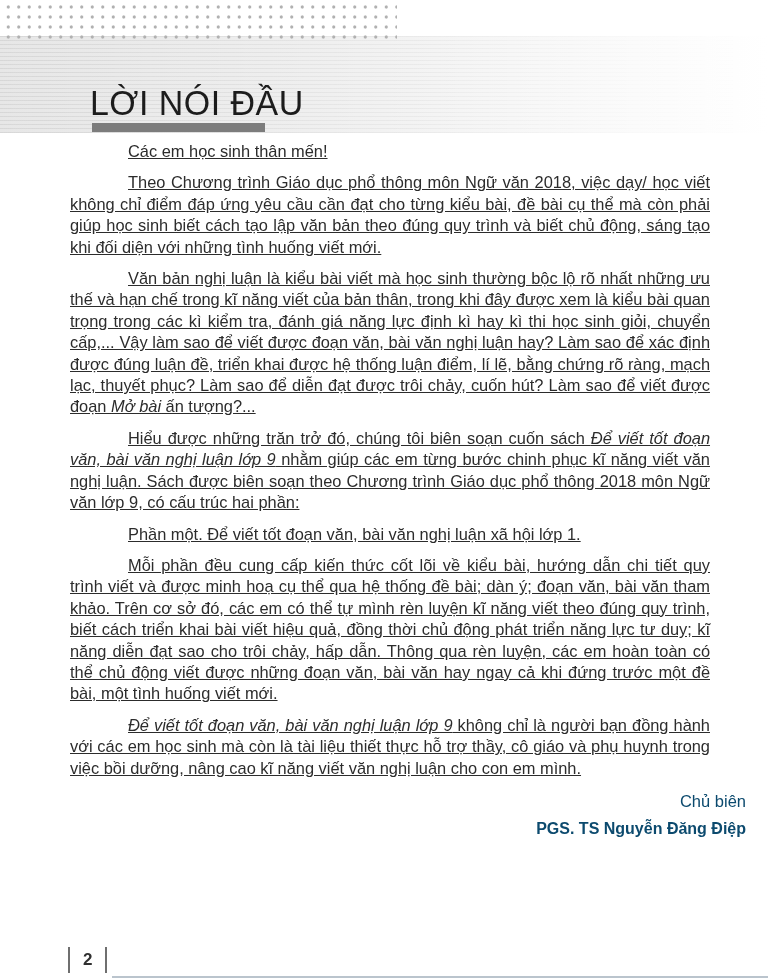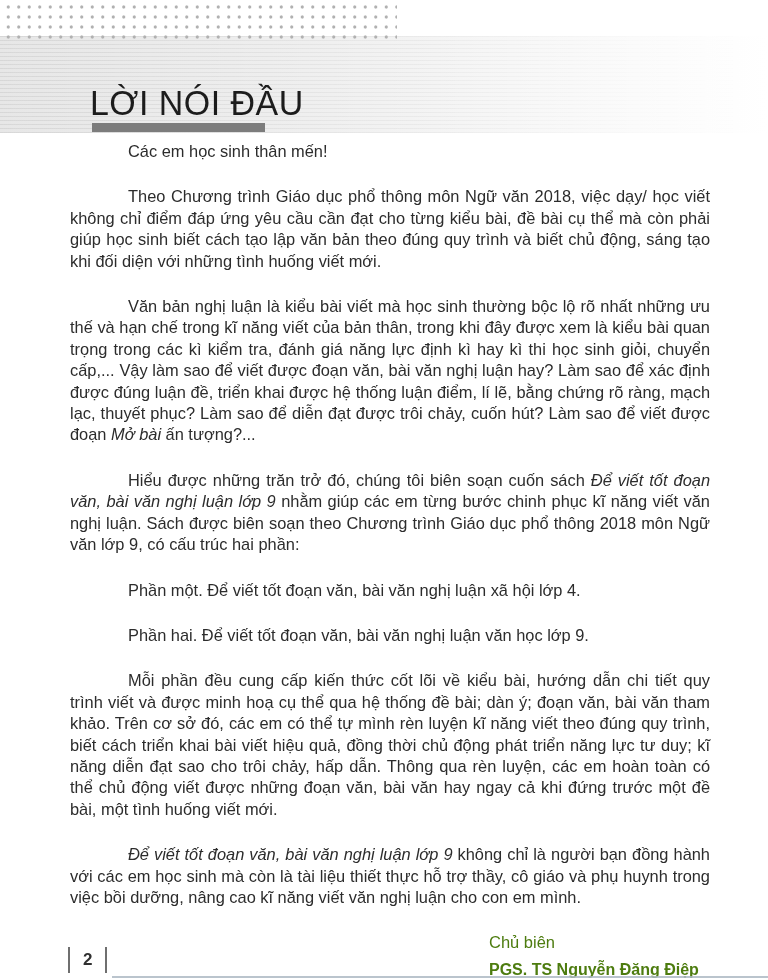--- a/index.html
+++ b/index.html
@@ -73,34 +73,35 @@
     background: #7c7c7c;
     z-index: 3;
   }
 
   
   .content {
     margin: 26px 58px 0 70px;
     color: #2c2c2c;
   }
   .content p {
-    margin: 24px 0;
+    margin: 10px 0;
     font-size: 16.4px;
     line-height: 21.4px;
     text-align: justify;
     text-indent: 58px;
+    text-decoration: underline;
   }
   .content p .it { font-style: italic; }
 
   
   .signature {
     width: 230px;
-    margin: 12px 49px 0 auto;
-    text-align: left;
-    color: #4d7c0f;
+    margin: 12px 22px 0 auto;
+    text-align: right;
+    color: #0c4a6e;
   }
   .sig-role {
     font-size: 16.5px;
     line-height: 20px;
     margin-bottom: 7px;
   }
   .sig-name {
     font-size: 16px;
     font-weight: bold;
     line-height: 21px;
@@ -147,22 +148,21 @@
     <div class="band"></div>
     <h1 class="page-title">LỜI NÓI ĐẦU</h1>
     <div class="title-underline"></div>
   </div>
 
   <div class="content">
     <p><span class="pre">Các em học sinh thân mến!</span><span class="it"></span><span class="post"></span></p>
     <p><span class="pre">Theo Chương trình Giáo dục phổ thông môn Ngữ văn 2018, việc dạy/ học viết không chỉ điểm đáp ứng yêu cầu cần đạt cho từng kiểu bài, đề bài cụ thể mà còn phải giúp học sinh biết cách tạo lập văn bản theo đúng quy trình và biết chủ động, sáng tạo khi đối diện với những tình huống viết mới.</span><span class="it"></span><span class="post"></span></p>
     <p><span class="pre">Văn bản nghị luận là kiểu bài viết mà học sinh thường bộc lộ rõ nhất những ưu thế và hạn chế trong kĩ năng viết của bản thân, trong khi đây được xem là kiểu bài quan trọng trong các kì kiểm tra, đánh giá năng lực định kì hay kì thi học sinh giỏi, chuyển cấp,... Vậy làm sao để viết được đoạn văn, bài văn nghị luận hay? Làm sao để xác định được đúng luận đề, triển khai được hệ thống luận điểm, lí lẽ, bằng chứng rõ ràng, mạch lạc, thuyết phục? Làm sao để diễn đạt được trôi chảy, cuốn hút? Làm sao để viết được đoạn </span><span class="it">Mở bài</span><span class="post"> ấn tượng?...</span></p>
     <p><span class="pre">Hiểu được những trăn trở đó, chúng tôi biên soạn cuốn sách </span><span class="it">Để viết tốt đoạn văn, bài văn nghị luận lớp 9</span><span class="post"> nhằm giúp các em từng bước chinh phục kĩ năng viết văn nghị luận. Sách được biên soạn theo Chương trình Giáo dục phổ thông 2018 môn Ngữ văn lớp 9, có cấu trúc hai phần:</span></p>
-    <p><span class="pre">Phần một. Để viết tốt đoạn văn, bài văn nghị luận xã hội lớp 4.</span><span class="it"></span><span class="post"></span></p>
-    <p><span class="pre">Phần hai. Để viết tốt đoạn văn, bài văn nghị luận văn học lớp 9.</span><span class="it"></span><span class="post"></span></p>
+    <p><span class="pre">Phần một. Để viết tốt đoạn văn, bài văn nghị luận xã hội lớp 1.</span><span class="it"></span><span class="post"></span></p>
     <p><span class="pre">Mỗi phần đều cung cấp kiến thức cốt lõi về kiểu bài, hướng dẫn chi tiết quy trình viết và được minh hoạ cụ thể qua hệ thống đề bài; dàn ý; đoạn văn, bài văn tham khảo. Trên cơ sở đó, các em có thể tự mình rèn luyện kĩ năng viết theo đúng quy trình, biết cách triển khai bài viết hiệu quả, đồng thời chủ động phát triển năng lực tư duy; kĩ năng diễn đạt sao cho trôi chảy, hấp dẫn. Thông qua rèn luyện, các em hoàn toàn có thể chủ động viết được những đoạn văn, bài văn hay ngay cả khi đứng trước một đề bài, một tình huống viết mới.</span><span class="it"></span><span class="post"></span></p>
     <p><span class="pre"></span><span class="it">Để viết tốt đoạn văn, bài văn nghị luận lớp 9</span><span class="post"> không chỉ là người bạn đồng hành với các em học sinh mà còn là tài liệu thiết thực hỗ trợ thầy, cô giáo và phụ huynh trong việc bồi dưỡng, nâng cao kĩ năng viết văn nghị luận cho con em mình.</span></p>
   </div>
 
   <div class="signature">
     <div class="sig-role">Chủ biên</div>
     <div class="sig-name">PGS. TS Nguyễn Đăng Điệp</div>
   </div>
 
   <div class="page-num">

